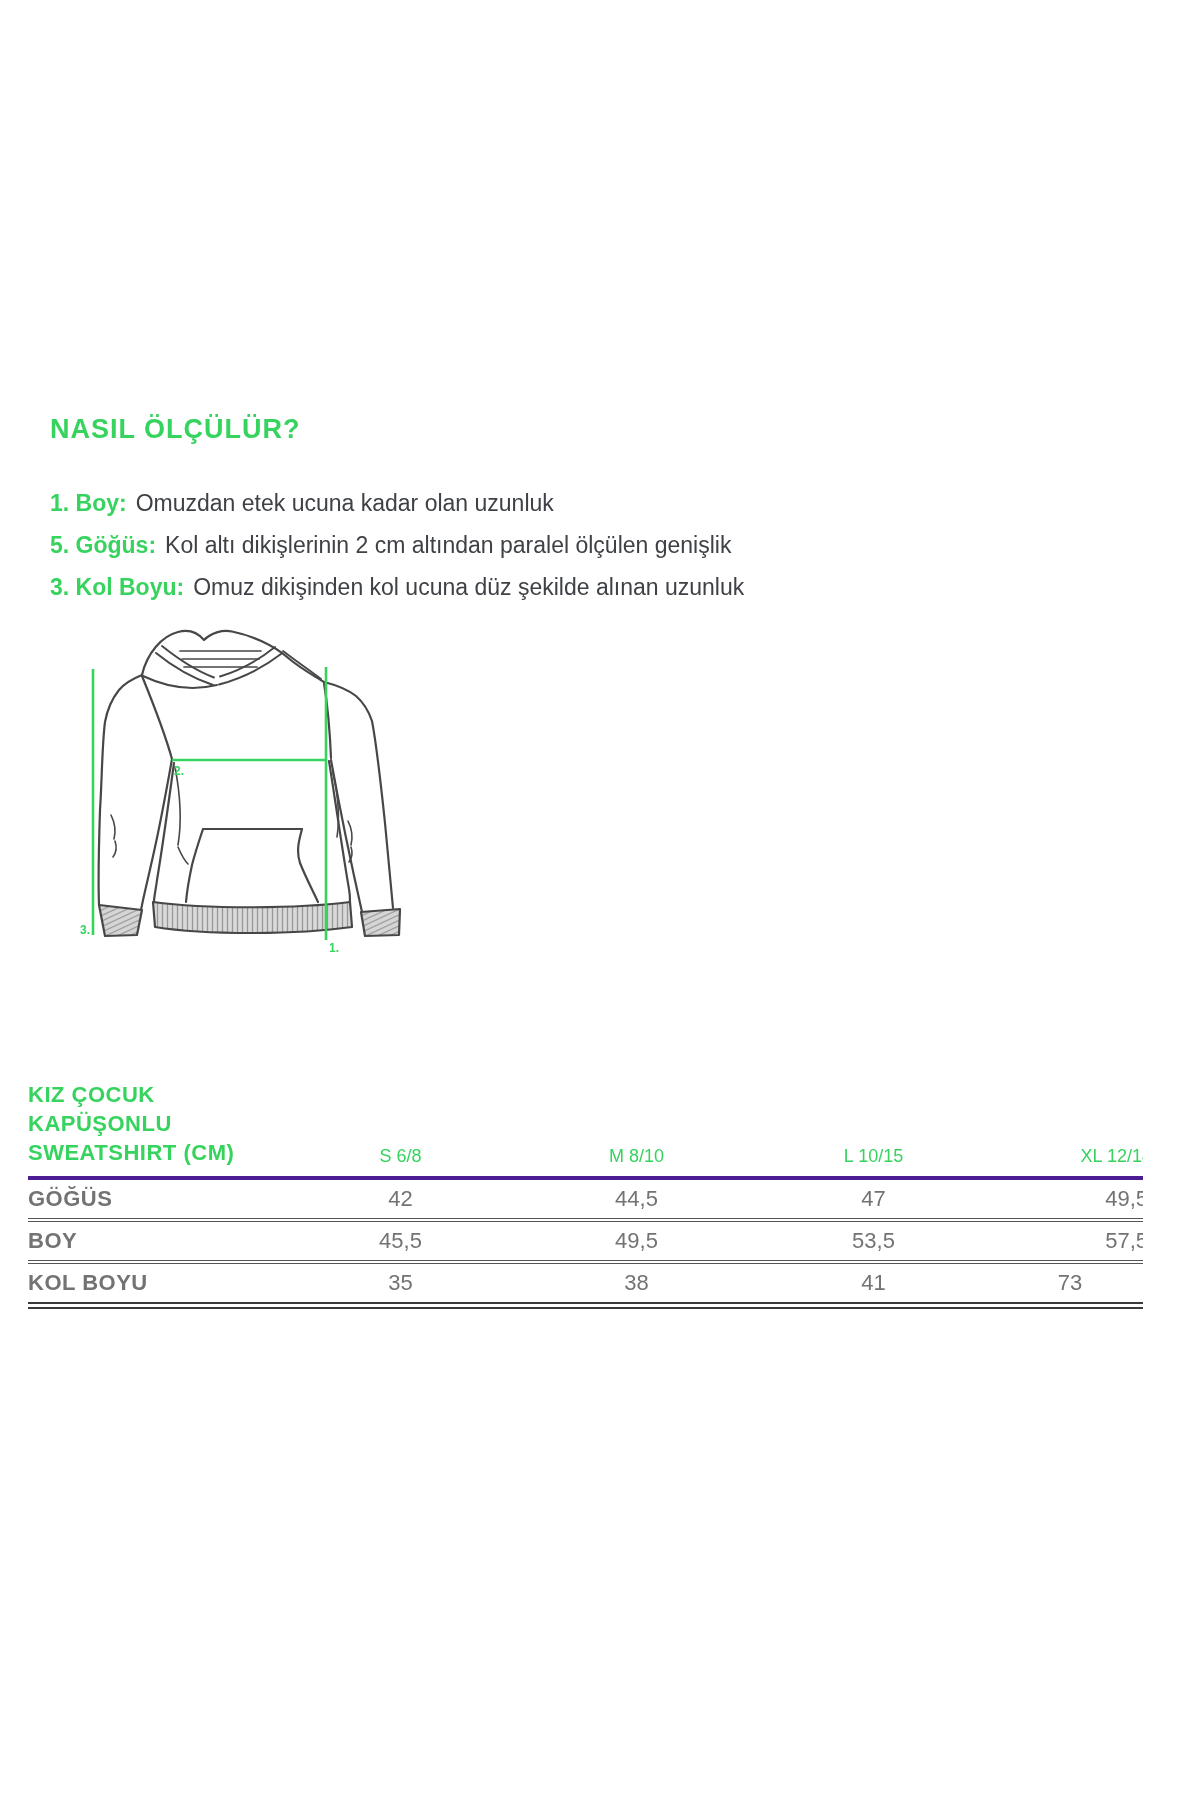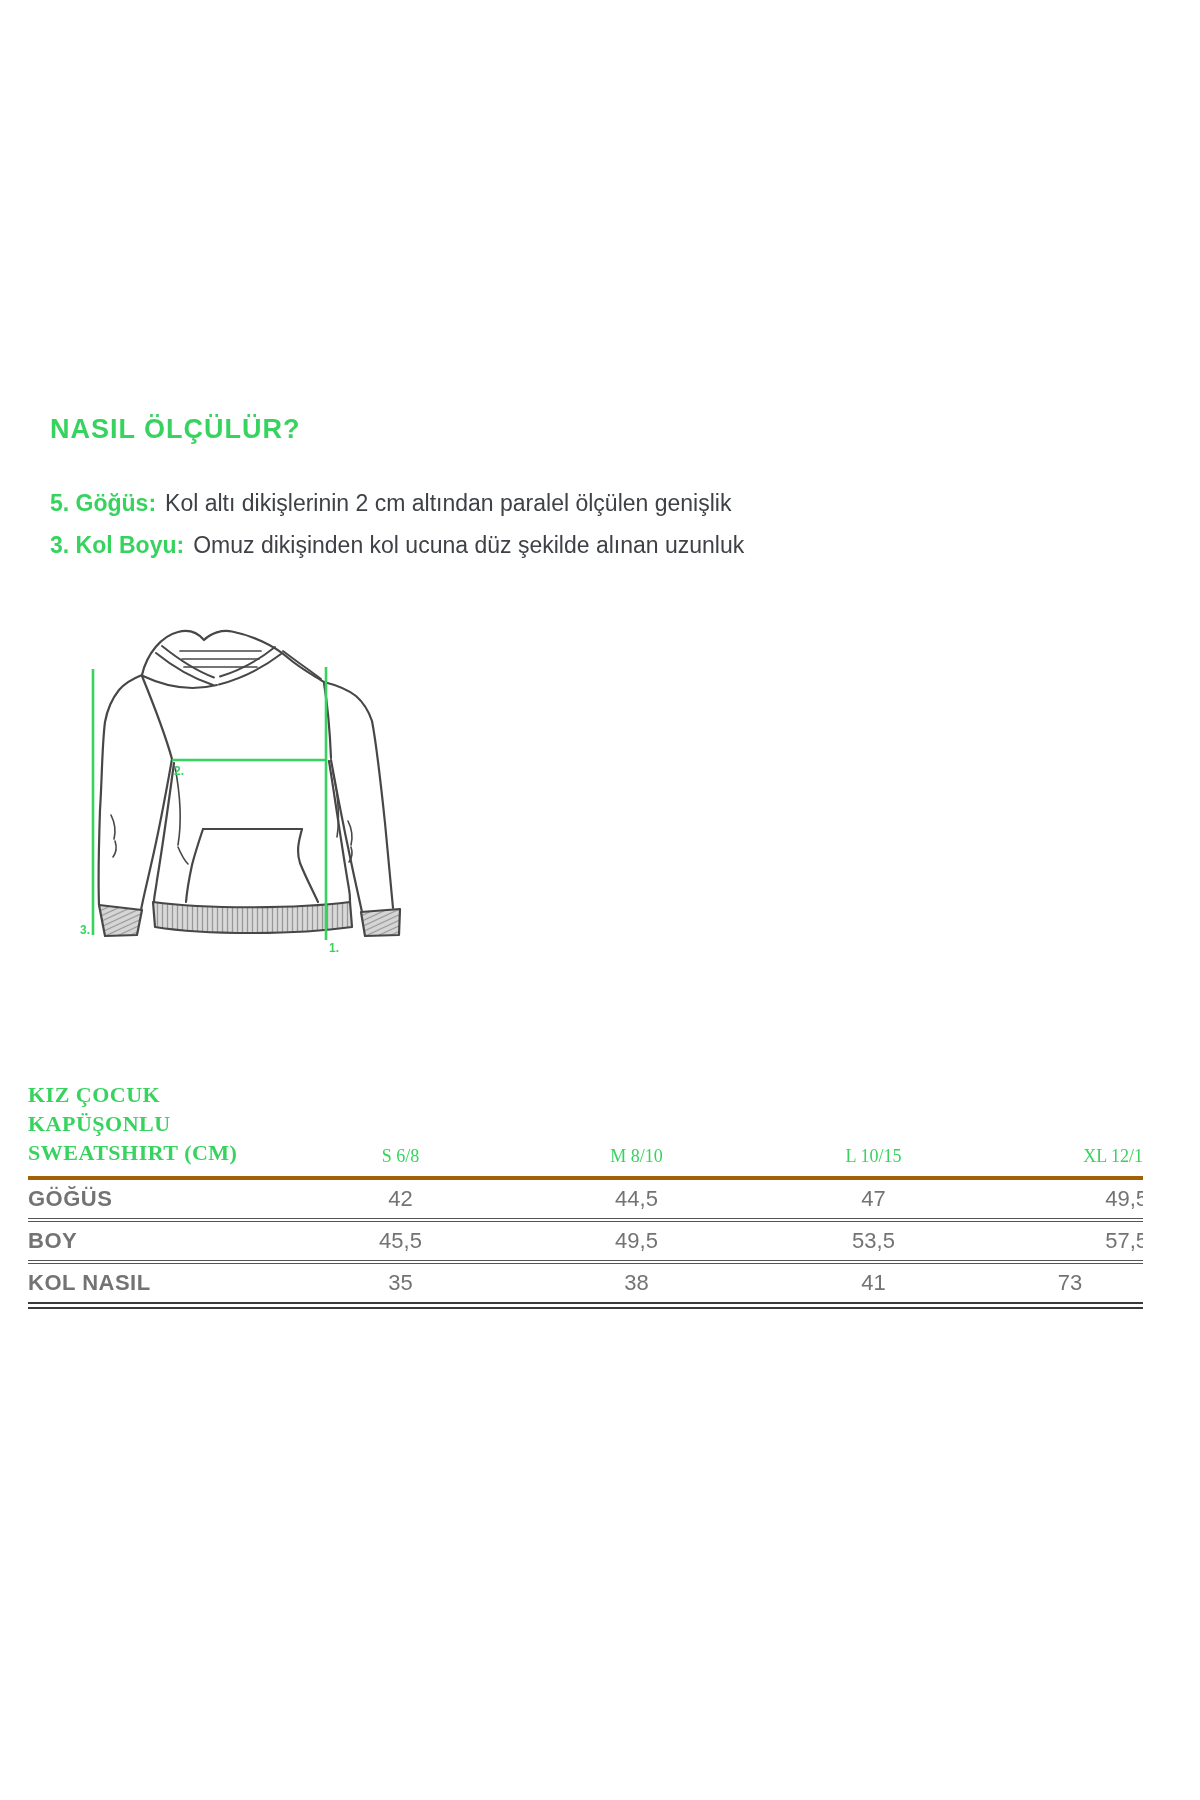--- a/index.html
+++ b/index.html
@@ -23,21 +23,21 @@
   
   .diagram{position:absolute;left:80px;top:625px;width:330px;height:330px;}
   .diagram text{font-family:"Liberation Sans",sans-serif;font-size:12px;font-weight:700;fill:#36d35e;}
   
   .size-table{
     position:absolute;left:28px;top:1080px;width:1150px;
     border-collapse:collapse;table-layout:fixed;
   }
   .size-table th,.size-table td{padding:0;}
   .size-table thead th{
-    vertical-align:bottom;border-bottom:4px solid #a16207;padding-bottom:9px;font-family:Liberation Serif, serif;
+    vertical-align:bottom;border-bottom:4px solid #4c1d95;padding-bottom:9px;
   }
   .prod-label{color:#36d35e;font-size:22px;font-weight:700;letter-spacing:0.5px;line-height:29px;text-align:left;}
   .col-head{color:#36d35e;font-size:18px;font-weight:400;text-align:center;}
   .col-head.last{text-align:right;padding-right:26px;}
   .size-table tbody td{
     height:38px;font-size:22px;color:#737373;text-align:center;
     border-bottom:4px double #555555;
   }
   .size-table tbody tr:last-child td{border-bottom:7px double #3a3a3a;text-align:center;}
   .row-label{
@@ -46,20 +46,23 @@
   .size-table tbody td.last{text-align:right;padding-right:30px;}
 </style>
 </head>
 <body>
 
 <div class="page">
 
   <h1 class="howto-title">NASIL ÖLÇÜLÜR?</h1>
 
   <ul class="measure-list">
+    <li>
+      <span class="m-label">1. Boy:</span><span>Omuzdan etek ucuna kadar olan uzunluk</span>
+    </li>
     <li>
       <span class="m-label">5. Göğüs:</span><span>Kol altı dikişlerinin 2 cm altından paralel ölçülen genişlik</span>
     </li>
     <li>
       <span class="m-label">3. Kol Boyu:</span><span>Omuz dikişinden kol ucuna düz şekilde alınan uzunluk</span>
     </li>
   </ul>
 
   <svg class="diagram" viewBox="0 0 330 330">
     <defs>
@@ -143,21 +146,21 @@
         <td class="last">49,5</td>
       </tr>
       <tr>
         <td class="row-label">BOY</td>
         <td>45,5</td>
         <td>49,5</td>
         <td>53,5</td>
         <td class="last">57,5</td>
       </tr>
       <tr>
-        <td class="row-label">KOL NASIL</td>
+        <td class="row-label">KOL BOYU</td>
         <td>35</td>
         <td>38</td>
         <td>41</td>
         <td class="last">73</td>
       </tr>
     </tbody>
   </table>
 
 </div>
 

